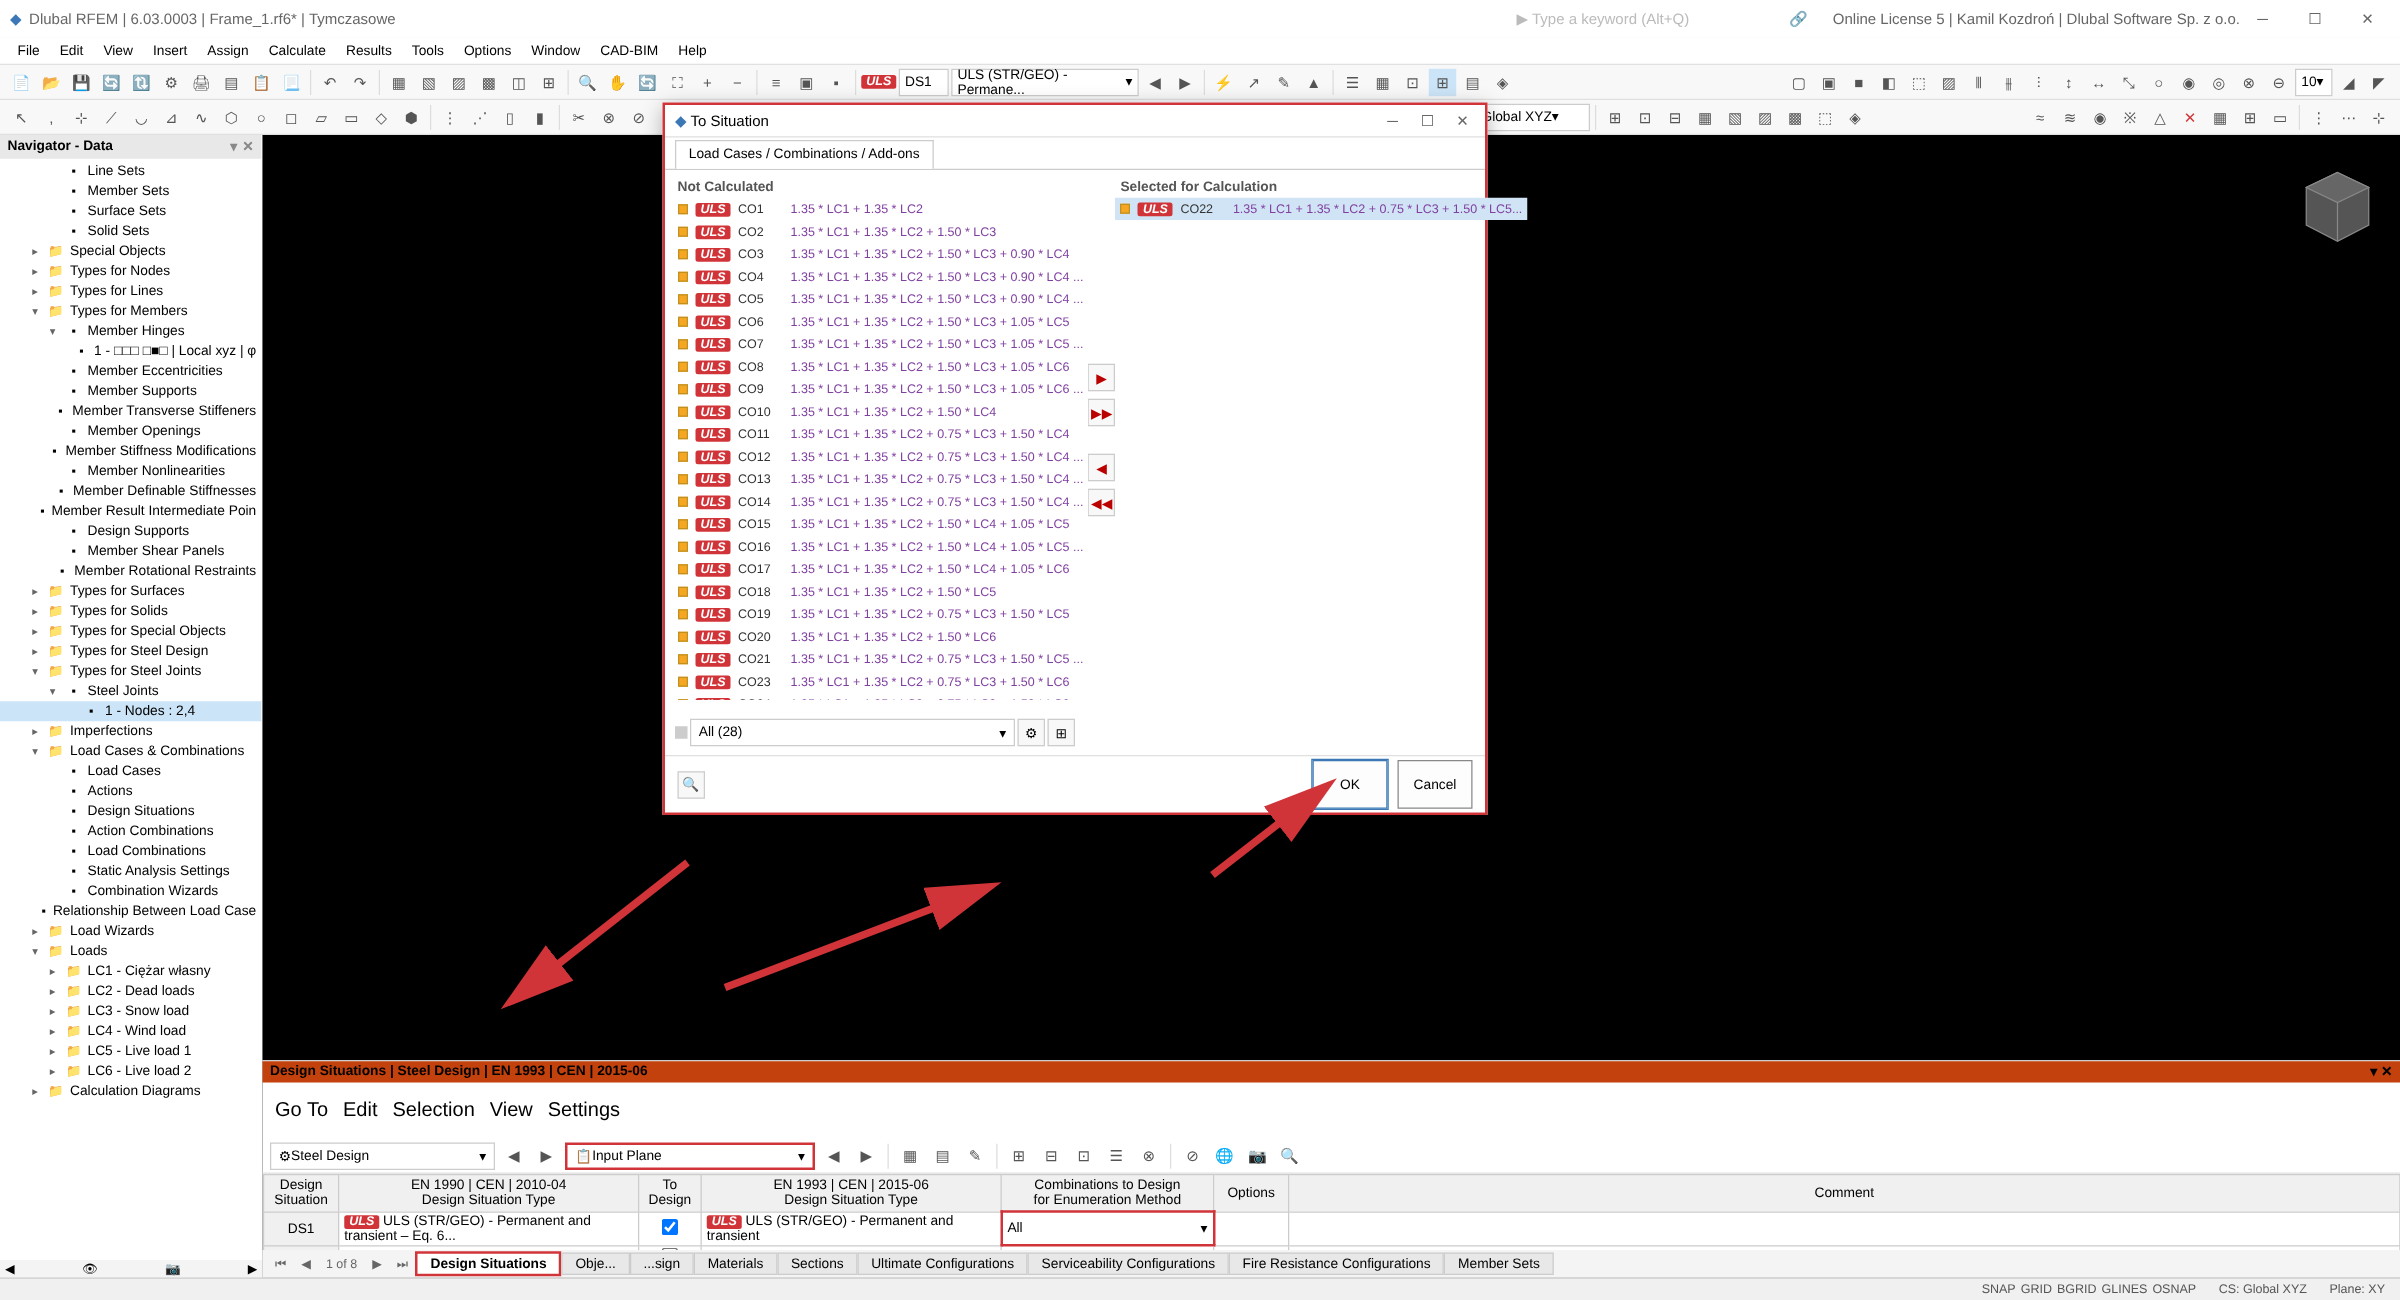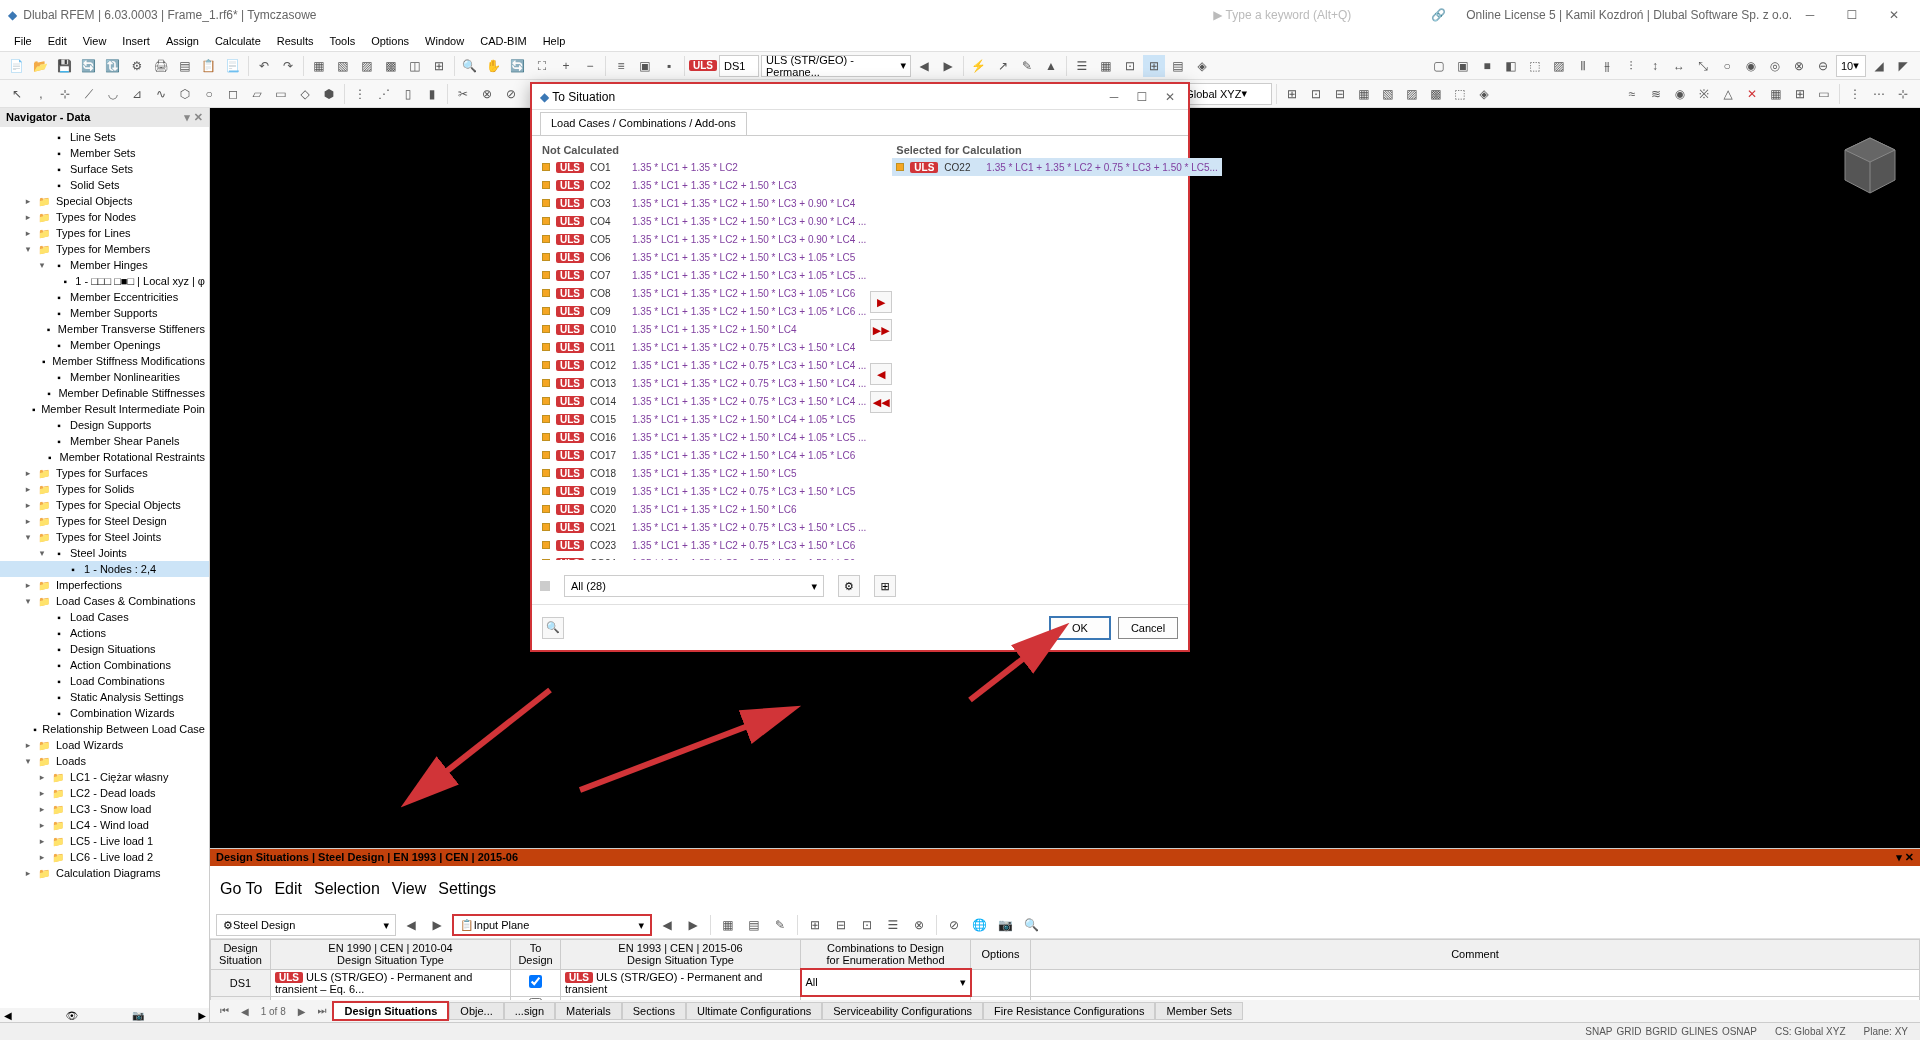--- a/index.html
+++ b/index.html
@@ -8,21 +8,21 @@
 .titlebar .left { display:flex; align-items:center; gap:6px; }
 .titlebar .center { flex:1; display:flex; align-items:center; justify-content:flex-end; gap:20px; }
 .titlebar .right { display:flex; gap:6px; }
 .titlebar .wbtn { width:36px; height:28px; display:flex; align-items:center; justify-content:center; color:#666; }
 .menubar { height:22px; background:#fff; display:flex; align-items:center; padding:0 6px; font-size:11px; border-bottom:1px solid #e0e0e0; }
 .menubar span { padding:2px 8px; }
 .toolbar { height:28px; background:#f8f8f8; display:flex; align-items:center; gap:2px; padding:0 6px; border-bottom:1px solid #e0e0e0; }
 .tbtn { width:22px; height:22px; display:flex; align-items:center; justify-content:center; font-size:12px; color:#555; border:1px solid transparent; }
 .tsep { width:1px; height:20px; background:#ddd; margin:0 2px; }
 .tdrop { height:22px; border:1px solid #ccc; background:#fff; font-size:11px; padding:0 4px; display:flex; align-items:center; }
-.uls-badge { display:inline-block; background:#d13438; color:#fff; font-size:10px; font-weight:bold; padding:0 4px; border-radius:2px; }
+.uls-badge { display:inline-block; background:#d13438; color:#fff; font-size:10px; font-weight:bold; padding:0 4px; border-radius:2px;font-style:italic; }
 .sls-badge { display:inline-block; font-size:10px; font-weight:bold; padding:0 4px; border-radius:2px; }
 .sls-ch { background:#7cb342; color:#fff; }
 .main-area { display:flex; height:calc(100% - 30px - 22px - 28px - 28px - 18px); }
 .navigator { width:210px; background:#fff; border-right:1px solid #ccc; overflow:auto; font-size:11px; position:relative; }
 .nav-title { background:#e8e8e8; padding:3px 6px; font-weight:bold; display:flex; justify-content:space-between; }
 .nav-title .ctrls { display:flex; gap:4px; color:#888; }
 .tree { padding:2px 0; }
 .tree-row { display:flex; align-items:center; padding:1px 4px; gap:4px; white-space:nowrap; }
 .tree-row.selected { background:#cce4f7; }
 .tree-indent { display:inline-block; }
@@ -41,25 +41,25 @@
 .dialog-body { display:flex; height:calc(100% - 26px - 26px - 46px - 36px); padding:6px; gap:0; }
 .dlg-col { flex:1; }
 .dlg-col-head { font-size:11px; font-weight:bold; color:#555; padding:2px 4px; }
 .dlg-list { height:calc(100% - 18px); border:none; overflow:auto; font-size:11px; }
 .dlg-row { display:flex; align-items:center; gap:6px; padding:0 4px; height:18px; }
 .dlg-row .formula { color:#8040a0; font-size:10px; flex:1; overflow:hidden; text-overflow:ellipsis; white-space:nowrap; }
 .dlg-row .co-id { width:36px; color:#333; font-size:10px; }
 .dlg-sq { width:8px; height:8px; background:#f5a623; border:1px solid #c09020; }
 .dlg-mid { width:24px; display:flex; flex-direction:column; gap:6px; justify-content:center; }
 .dlg-mid-btn { width:22px; height:22px; border:1px solid #ccc; background:#f8f8f8; display:flex; align-items:center; justify-content:center; font-size:11px; color:#b00; }
-.dlg-filter { height:36px; display:flex; align-items:center; padding:0 8px; gap:14px; }
+.dlg-filter { height:36px; display:flex; align-items:center; padding:0 8px; gap:2px; }
 .dlg-filter-sel { flex:1; border:1px solid #ccc; background:#fff; padding:2px 6px; font-size:11px; display:flex; align-items:center; height:22px; max-width:260px; }
 .dlg-filter-btn { width:22px; height:22px; border:1px solid #ccc; background:#f8f8f8; display:flex; align-items:center; justify-content:center; font-size:11px; }
 .dialog-foot { height:46px; border-top:1px solid #e0e0e0; display:flex; align-items:center; justify-content:space-between; padding:0 10px; }
-.dlg-btn { width:60px; height:22px; border:1px solid #888; background:#fdfdfd; font-size:11px; }
+.dlg-btn { width:60px; height:39px; border:1px solid #888; background:#fdfdfd; font-size:11px; }
 .dlg-btn.primary { border:1px solid #3b78b5; outline:1px solid #3b78b5; }
 .bottom-panel { position:absolute; left:210px; right:0; bottom:18px; height:174px; background:#fff; border-top:1px solid #ccc; }
 .bp-title { background:#c2410c; padding:2px 6px; font-size:11px; font-weight:bold; display:flex; justify-content:space-between; }
 .bp-menu { display:flex; gap:12px; padding:14px 10px; font-size:16px; }
 .bp-toolbar { display:flex; align-items:center; gap:4px; padding:2px 6px; border-bottom:1px solid #e0e0e0; }
 .bp-sel { border:1px solid #ccc; background:#fff; font-size:11px; padding:2px 6px; display:flex; align-items:center; height:22px; }
 .bp-red-box { border:2px solid #d13438; }
 .bp-tbl { font-size:11px; border-collapse:collapse; width:100%; }
 .bp-tbl th { background:#f0f0f0; border:1px solid #ccc; padding:2px 4px; font-weight:normal; }
 .bp-tbl td { border:1px solid #ccc; padding:1px 4px; }

